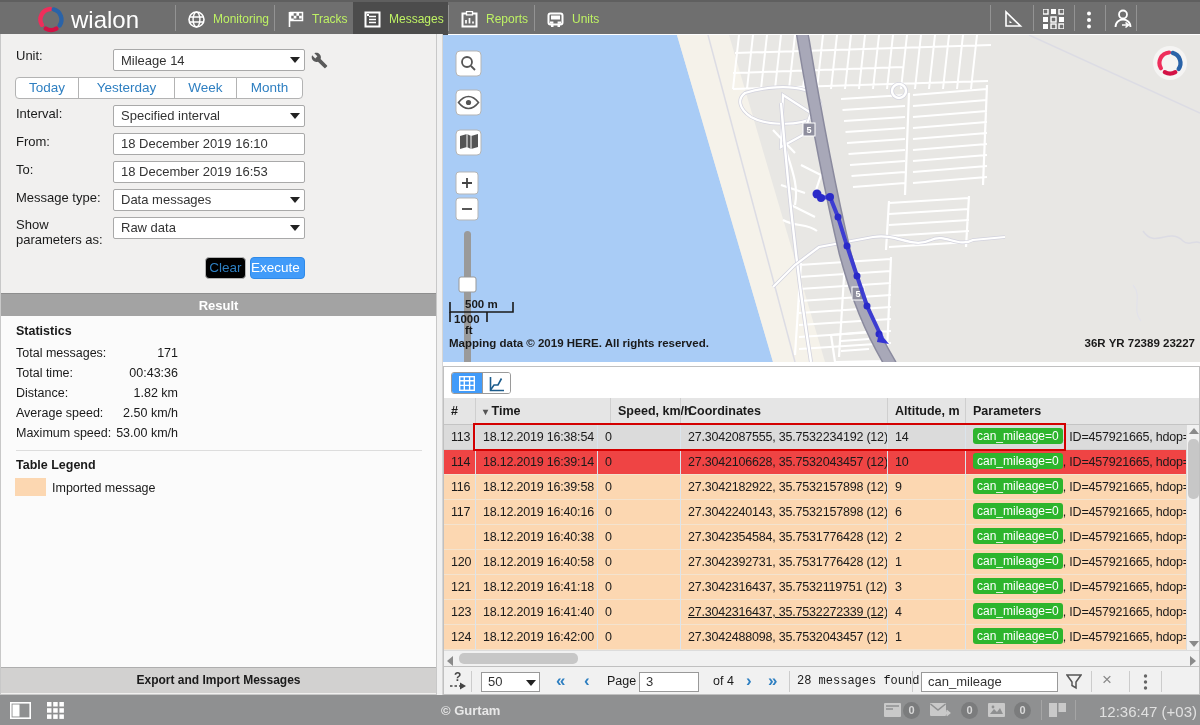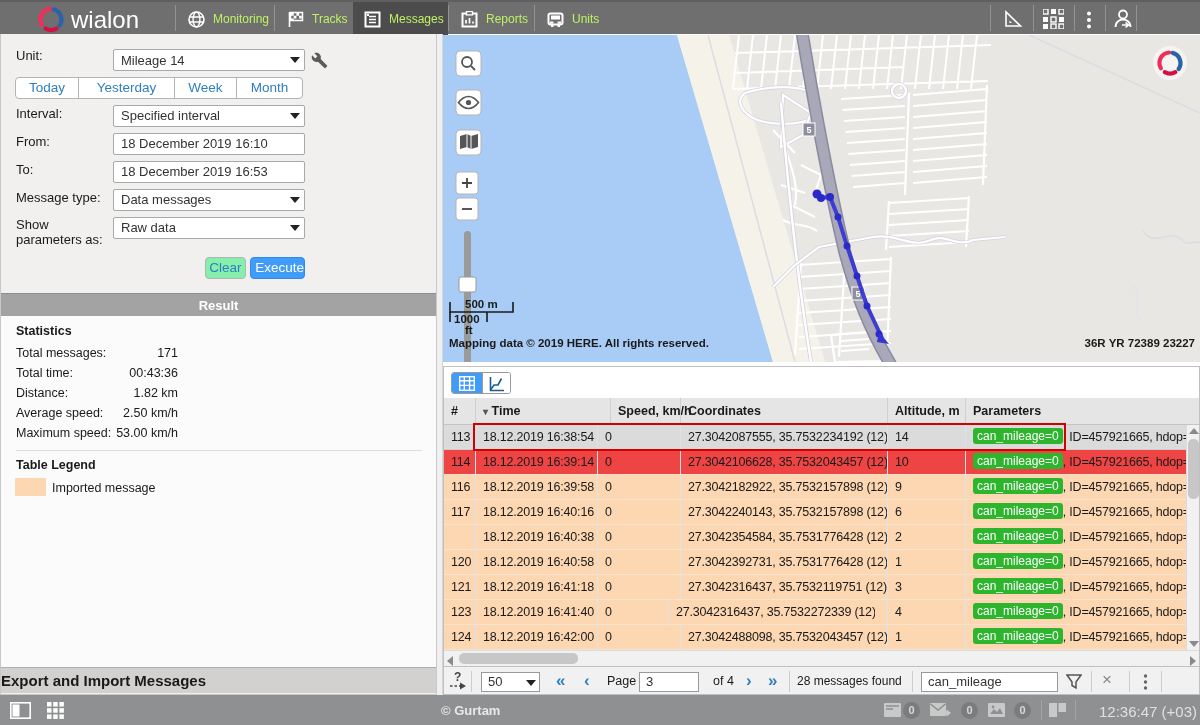--- a/index.html
+++ b/index.html
@@ -18,21 +18,21 @@
 
 #left { left:0; top:34px; width:437px; height:661px; background:#f1f0ef; border:1px solid #c8c8c8; border-top:none; }
 .lbl { position:absolute; left:15px; font-size:13px; color:#1a1a1a; }
 .inp { position:absolute; left:112px; width:192px; height:22px; background:#fff; border:1px solid #a9a9a9; border-radius:2px; font-size:13px; color:#333; line-height:20px; padding-left:7px; }
 .selarr { position:absolute; width:0; height:0; border-left:5px solid transparent; border-right:5px solid transparent; border-top:6px solid #222; }
 .daybtn { position:absolute; top:43px; height:22px; background:#fff; border:1px solid #b3b3b3; color:#2e7fc1; font-size:13.5px; text-align:center; line-height:20px; }
 #resultbar { position:absolute; left:0px; top:259px; width:435px; height:23px; background:#a3a3a3; color:#fff; font-weight:700; font-size:13px; text-align:center; line-height:23px; border-top:1px solid #8e8e8e; }
 #resultbody { position:absolute; left:0; top:282px; width:435px; height:351px; background:#fbfbfb; }
 .statlbl { position:absolute; left:15px; font-size:12.5px; color:#1a1a1a; }
 .statval { position:absolute; left:60px; width:117px; text-align:right; font-size:12.5px; color:#1a1a1a; }
-#exportbar { position:absolute; left:0; top:633px; width:435px; height:26px; background:#d2d1d0; border-top:1px solid #aeaeae; color:#1a1a1a; font-weight:700; font-size:15px; text-align:left; line-height:25px; }
+#exportbar { position:absolute; left:0; top:633px; width:435px; height:26px; background:#d2d1d0; border-top:1px solid #aeaeae; color:#1a1a1a; font-weight:700; font-size:12px; text-align:center; line-height:25px; }
 #divider { left:437px; top:34px; width:6px; height:661px; background:#f0f0f0; border-right:1px solid #d5d5d5; }
 
 
 #map { left:443px; top:35px; width:757px; height:327px; }
 
 
 #tpanel { left:443px; top:366px; width:757px; height:300px; background:#fff; border:1px solid #c0c0c0; border-bottom:none; }
 #tabgrp { position:absolute; left:7px; top:5px; width:60px; height:22px; border:1px solid #9a9a9a; border-radius:3px; overflow:hidden; }
 #thead { position:absolute; left:0; top:31px; width:755px; height:27px; background:#e5e5e5; border-bottom:1px solid #c4c4c4; }
 .th { position:absolute; top:0; height:27px; font-weight:700; font-size:12.5px; color:#1a1a1a; line-height:27px; border-left:1px solid #cfcfcf; padding-left:7px; }
@@ -165,22 +165,22 @@
   <div class="lbl" style="top:100px">From:</div>
   <div class="inp" style="top:99px">18 December 2019 16:10</div>
   <div class="lbl" style="top:128px">To:</div>
   <div class="inp" style="top:127px">18 December 2019 16:53</div>
   <div class="lbl" style="top:156px">Message type:</div>
   <div class="inp" style="top:155px">Data messages</div>
   <div class="selarr" style="left:289px; top:163px;"></div>
   <div class="lbl" style="top:183px">Show<br>parameters as:</div>
   <div class="inp" style="top:183px">Raw data</div>
   <div class="selarr" style="left:289px; top:191px;"></div>
-  <div class="abs" style="left:204px; top:223px; width:41px; height:22px; background:#86efac; border:1px solid #b3b3b3; border-radius:4px; color:#2e7fc1; font-size:13.5px; text-align:center; line-height:20px;">Clear</div>
-  <div class="abs" style="left:249px; top:223px; width:55px; height:22px; background:#419bf9; border:1px solid #2f8ae8; border-radius:4px; color:#fff; font-size:13.5px; text-align:right; line-height:20px;">Execute</div>
+  <div class="abs" style="left:204px; top:223px; width:41px; height:22px; background:#000000; border:1px solid #b3b3b3; border-radius:4px; color:#2e7fc1; font-size:13.5px; text-align:center; line-height:20px;">Clear</div>
+  <div class="abs" style="left:249px; top:223px; width:55px; height:22px; background:#419bf9; border:1px solid #2f8ae8; border-radius:4px; color:#fff; font-size:13.5px; text-align:left; line-height:20px;">Execute</div>
   <div id="resultbar">Result</div>
   <div id="resultbody">
     <div class="statlbl" style="top:8px; font-weight:700;">Statistics</div>
     <div class="statlbl" style="top:30px">Total messages:</div>
       <div class="statval" style="top:30px">171</div>
     <div class="statlbl" style="top:50px">Total time:</div>
       <div class="statval" style="top:50px">00:43:36</div>
     <div class="statlbl" style="top:70px">Distance:</div>
       <div class="statval" style="top:70px">1.82 km</div>
     <div class="statlbl" style="top:90px">Average speed:</div>
@@ -349,21 +349,21 @@
     <div class="cell" style="left:31px; width:122px;">18.12.2019 16:41:18</div>
     <div class="cell" style="left:153px; width:83px;">0</div>
     <div class="cell" style="left:236px; width:207px;">27.3042316437, 35.7532119751 (12)</div>
     <div class="cell" style="left:443px; width:78px;">3</div>
     <div class="cell" style="left:521px; width:221px;"><span class="badge">can_mileage=0</span>, ID=457921665, hdop=1</div>
   </div>
       <div class="row" style="top:233px; background:#fcd7b1; border-bottom:1px solid #f3e3cf;">
     <div class="cell" style="left:0; width:31px; border-left:none;">123</div>
     <div class="cell" style="left:31px; width:122px;">18.12.2019 16:41:40</div>
     <div class="cell" style="left:153px; width:83px;">0</div>
-    <div class="cell" style="left:224px; width:207px;">27.3042316437, 35.7532272339 (12)</div>
+    <div class="cell" style="left:236px; width:207px;text-decoration:underline;">27.3042316437, 35.7532272339 (12)</div>
     <div class="cell" style="left:443px; width:78px;">4</div>
     <div class="cell" style="left:521px; width:221px;"><span class="badge">can_mileage=0</span>, ID=457921665, hdop=1</div>
   </div>
       <div class="row" style="top:258px; background:#fcd7b1; border-bottom:1px solid #f3e3cf;">
     <div class="cell" style="left:0; width:31px; border-left:none;">124</div>
     <div class="cell" style="left:31px; width:122px;">18.12.2019 16:42:00</div>
     <div class="cell" style="left:153px; width:83px;">0</div>
     <div class="cell" style="left:236px; width:207px;">27.3042488098, 35.7532043457 (12)</div>
     <div class="cell" style="left:443px; width:78px;">1</div>
     <div class="cell" style="left:521px; width:221px;"><span class="badge">can_mileage=0</span>, ID=457921665, hdop=1</div>
@@ -392,21 +392,21 @@
   <div class="pginp" style="left:37px; width:59px;">50</div>
   <div class="selarr" style="left:82px; top:13px;"></div>
   <div class="chev" style="left:112px">«</div>
   <div class="chev" style="left:140px">‹</div>
   <div class="pgtxt" style="left:163px; font-size:12.5px;">Page</div>
   <div class="pginp" style="left:195px; width:60px;">3</div>
   <div class="pgtxt" style="left:269px">of 4</div>
   <div class="chev" style="left:302px">›</div>
   <div class="chev" style="left:324px">»</div>
   <div class="pgsep" style="left:345px"></div>
-  <div class="pgtxt" style="left:353px; font-size:12px;">28 messages found</div>
+  <div class="pgtxt" style="left:353px; font-size:12px;font-family:Liberation Mono, monospace;">28 messages found</div>
   <div class="pgsep" style="left:468px"></div>
   <div class="pginp" style="left:477px; width:137px;">can_mileage</div>
   <svg class="abs" style="left:622px; top:7px" width="16" height="16" viewBox="0 0 16 16">
       <path d="M1 1 H15 L10 8 V14 L6 11.5 V8 Z" fill="none" stroke="#555" stroke-width="1.5"></path>
     </svg>
   <div class="pgsep" style="left:647px"></div>
   <div class="abs" style="left:658px; top:3px; color:#888; font-size:17px; font-weight:400;">×</div>
   <div class="pgsep" style="left:685px"></div>
   <svg class="abs" style="left:699px; top:7px" width="5" height="16" viewBox="0 0 5 16">
       <circle cx="2.5" cy="2" r="1.7" fill="#666"></circle>

